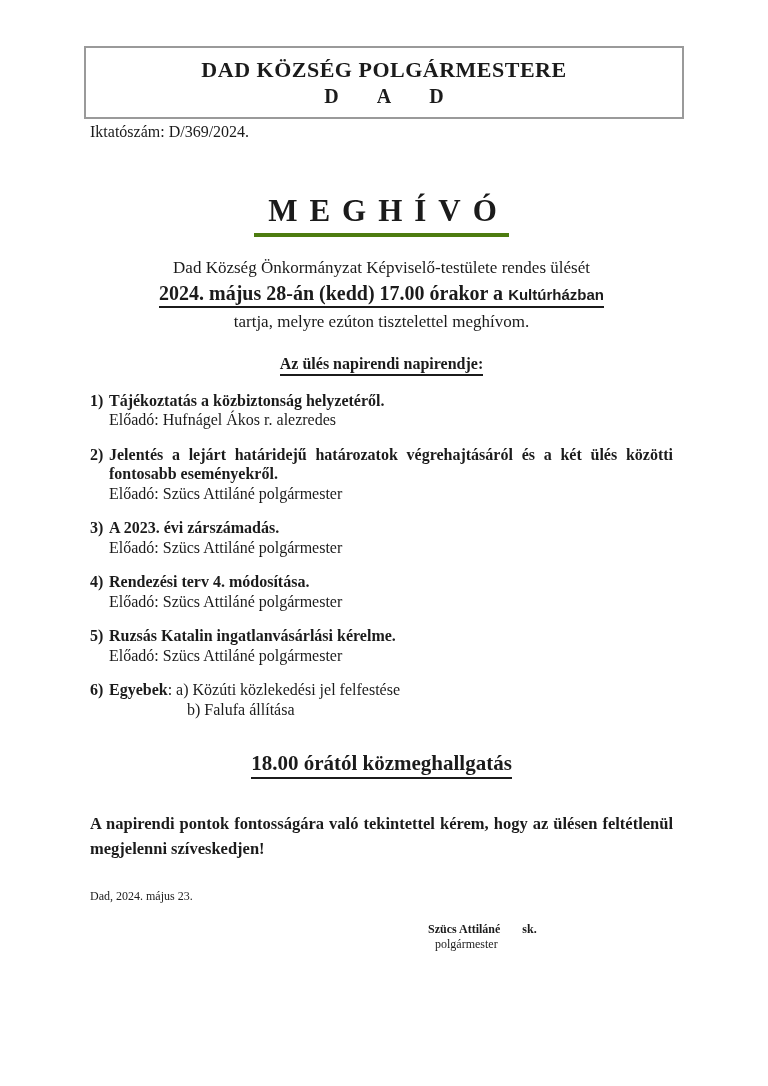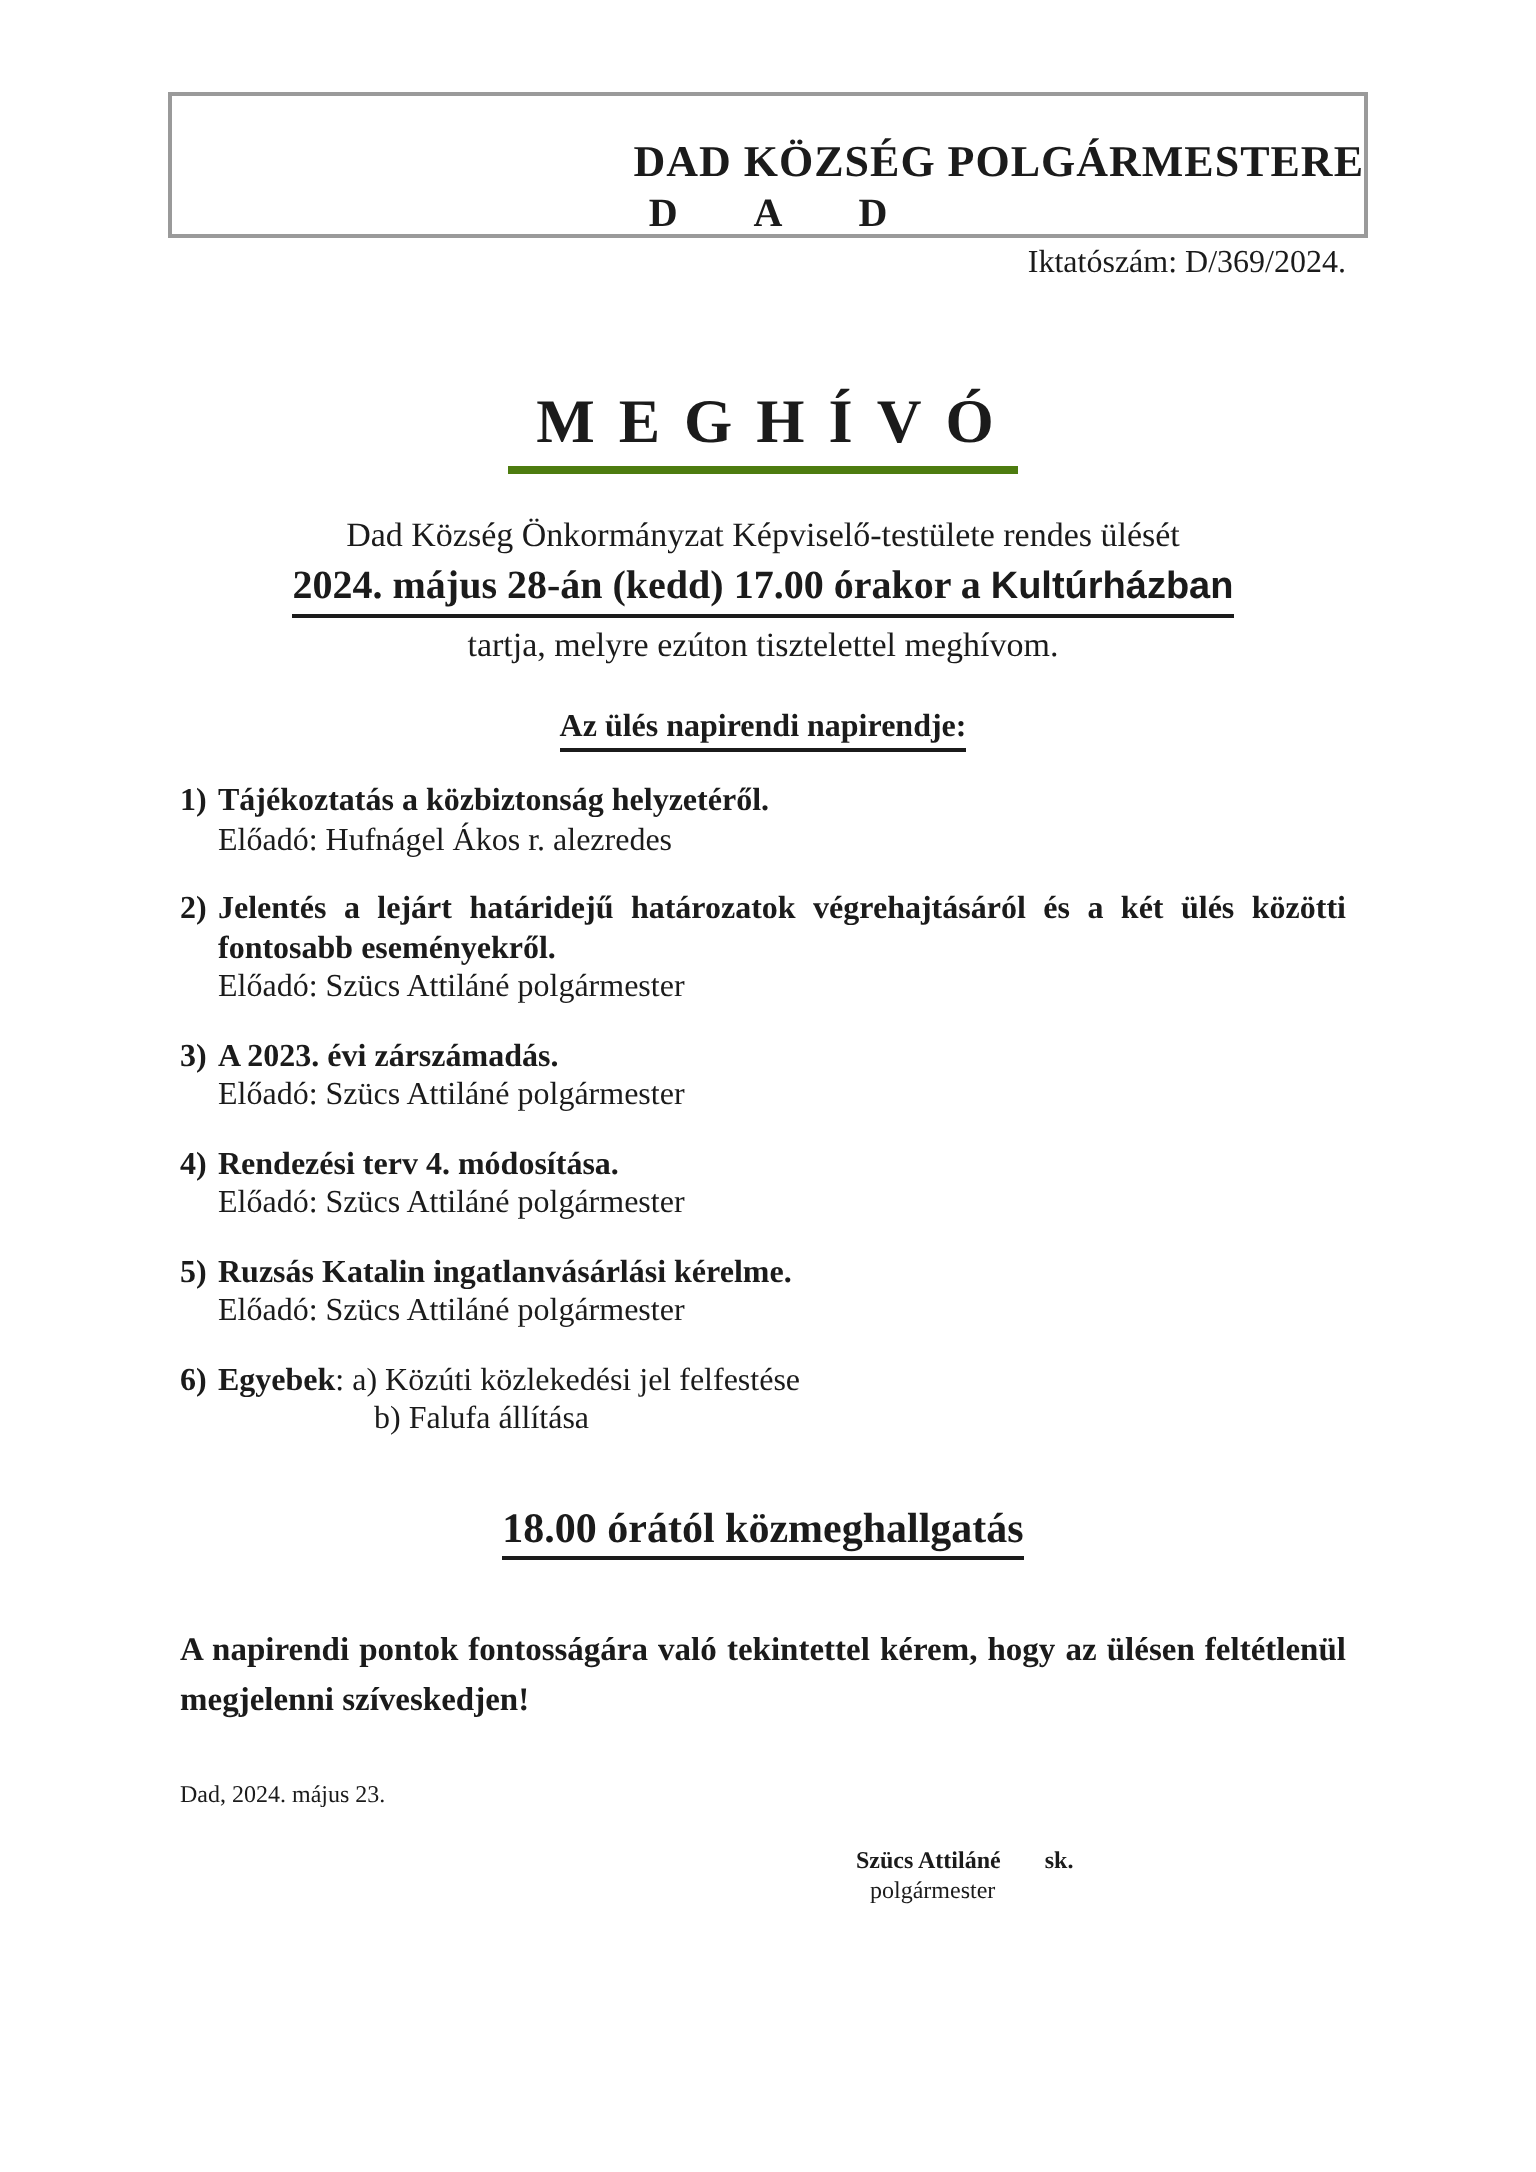--- a/index.html
+++ b/index.html
@@ -14,42 +14,41 @@
     padding: 46px 95px 0 90px;
     overflow: hidden;
   }
   
   .hdr-box {
     box-sizing: border-box;
     width: 600px;
     height: 73px;
     margin-left: -6px;
     border: 2px solid #9a9a9a;
-    text-align: right;
-    padding-top: 21px;
+    text-align: center;
+    padding-top: 10px;
   }
   .hdr-title {
     font-weight: bold;
     font-size: 22px;
     letter-spacing: 0.5px;
     line-height: 1.1;
   }
   .hdr-dad {
     display: flex;
     justify-content: center;
     gap: 38px;
     font-weight: bold;
     font-size: 20px;
     line-height: 1.1;
     margin-top: 3px;
   }
   .ref-num {
     font-size: 16px;
     margin-top: 4px;
-    text-align: right;
   }
   
   .title-wrap { text-align: center; margin-top: 52px; }
   .main-title {
     display: inline-block;
     font-weight: bold;
     font-size: 31px;
     letter-spacing: 12px;
     padding: 0 0 4px 14px;
     border-bottom: 4px solid #4d7c0f;
@@ -59,21 +58,21 @@
   .intro-line1 { font-size: 17px; line-height: 1.25; }
   .intro-line2 {
     display: inline-block;
     font-weight: bold;
     font-size: 20px;
     line-height: 1.2;
     border-bottom: 2px solid #1b1b1b;
     padding-bottom: 1px;
     margin-top: 3px;
   }
-  .venue-sans { font-family: "Liberation Sans", sans-serif; font-size: 19px; text-align: center; }
+  .venue-sans { font-family: "Liberation Sans", sans-serif; font-size: 15px; text-align: center; }
   .intro-line3 { font-size: 17px; line-height: 1.25; margin-top: 3px; }
   
   .agenda-head-wrap { text-align: center; margin-top: 22px; }
   .agenda-head {
     display: inline-block;
     font-weight: bold;
     font-size: 16px;
     border-bottom: 2px solid #1b1b1b;
     padding-bottom: 1px;
   }

